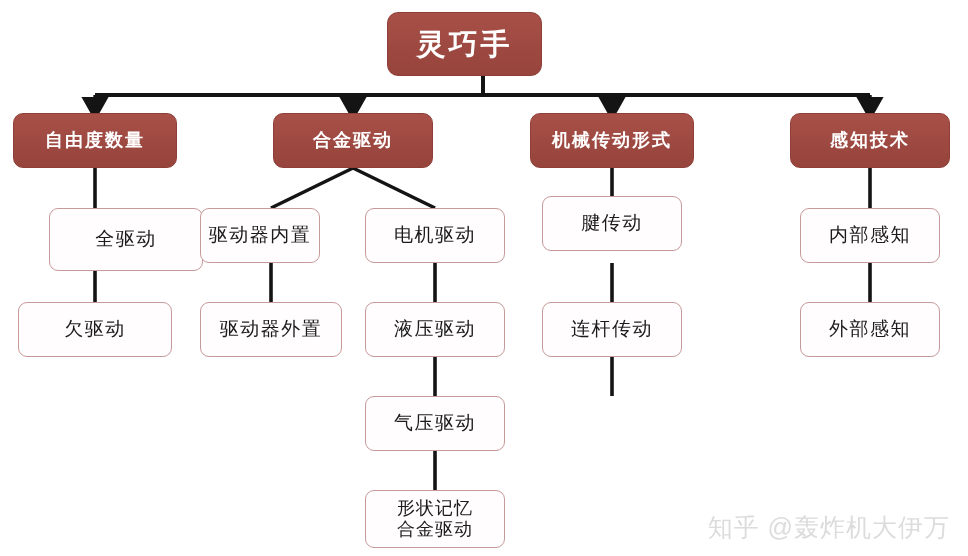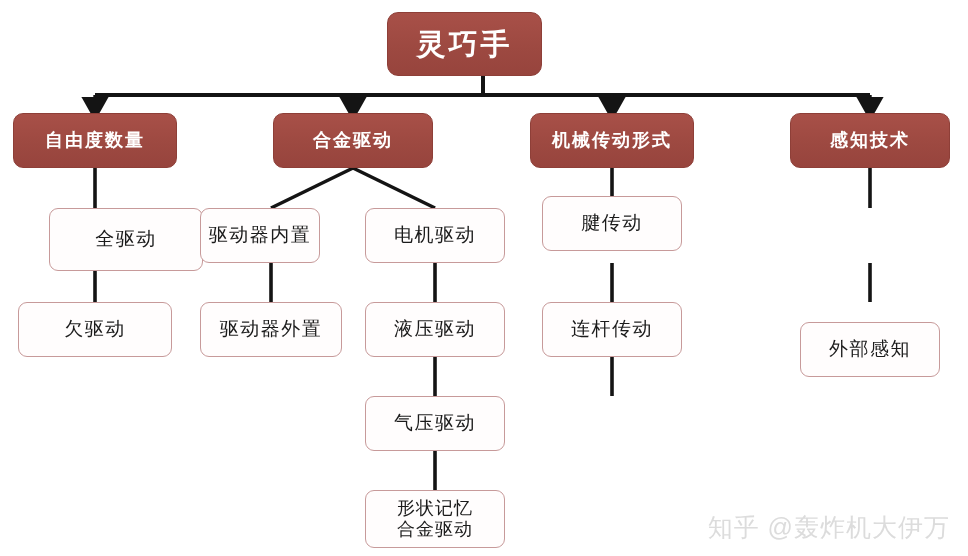--- a/index.html
+++ b/index.html
@@ -128,16 +128,17 @@
   <div class="node leaf" style="left: 18px; top: 302px; width: 154px; height: 55px;">欠驱动</div>
   <div class="node leaf" style="left: 200px; top: 208px; width: 120px; height: 55px;">驱动器内置</div>
   <div class="node leaf" style="left: 200px; top: 302px; width: 142px; height: 55px;">驱动器外置</div>
   <div class="node leaf" style="left: 365px; top: 208px; width: 140px; height: 55px;">电机驱动</div>
   <div class="node leaf" style="left: 365px; top: 302px; width: 140px; height: 55px;">液压驱动</div>
   <div class="node leaf" style="left: 365px; top: 396px; width: 140px; height: 55px;">气压驱动</div>
   <div class="node leaf two-line" style="left: 365px; top: 490px; width: 140px; height: 58px;">形状记忆
 合金驱动</div>
   <div class="node leaf" style="left: 542px; top: 196px; width: 140px; height: 55px;">腱传动</div>
   <div class="node leaf" style="left: 542px; top: 302px; width: 140px; height: 55px;">连杆传动</div>
-  <div class="node leaf" style="left: 800px; top: 302px; width: 140px; height: 55px; margin-top: 20px;">外部感知</div>
+  <div class="node leaf" style="left: 800px; top: 208px; width: 140px; height: 55px;">内部感知</div>
+  <div class="node leaf" style="left: 800px; top: 302px; width: 140px; height: 55px;">外部感知</div>
 
   <div id="watermark">知乎 @轰炸机大伊万</div>
 </div>
 
 </body></html>

